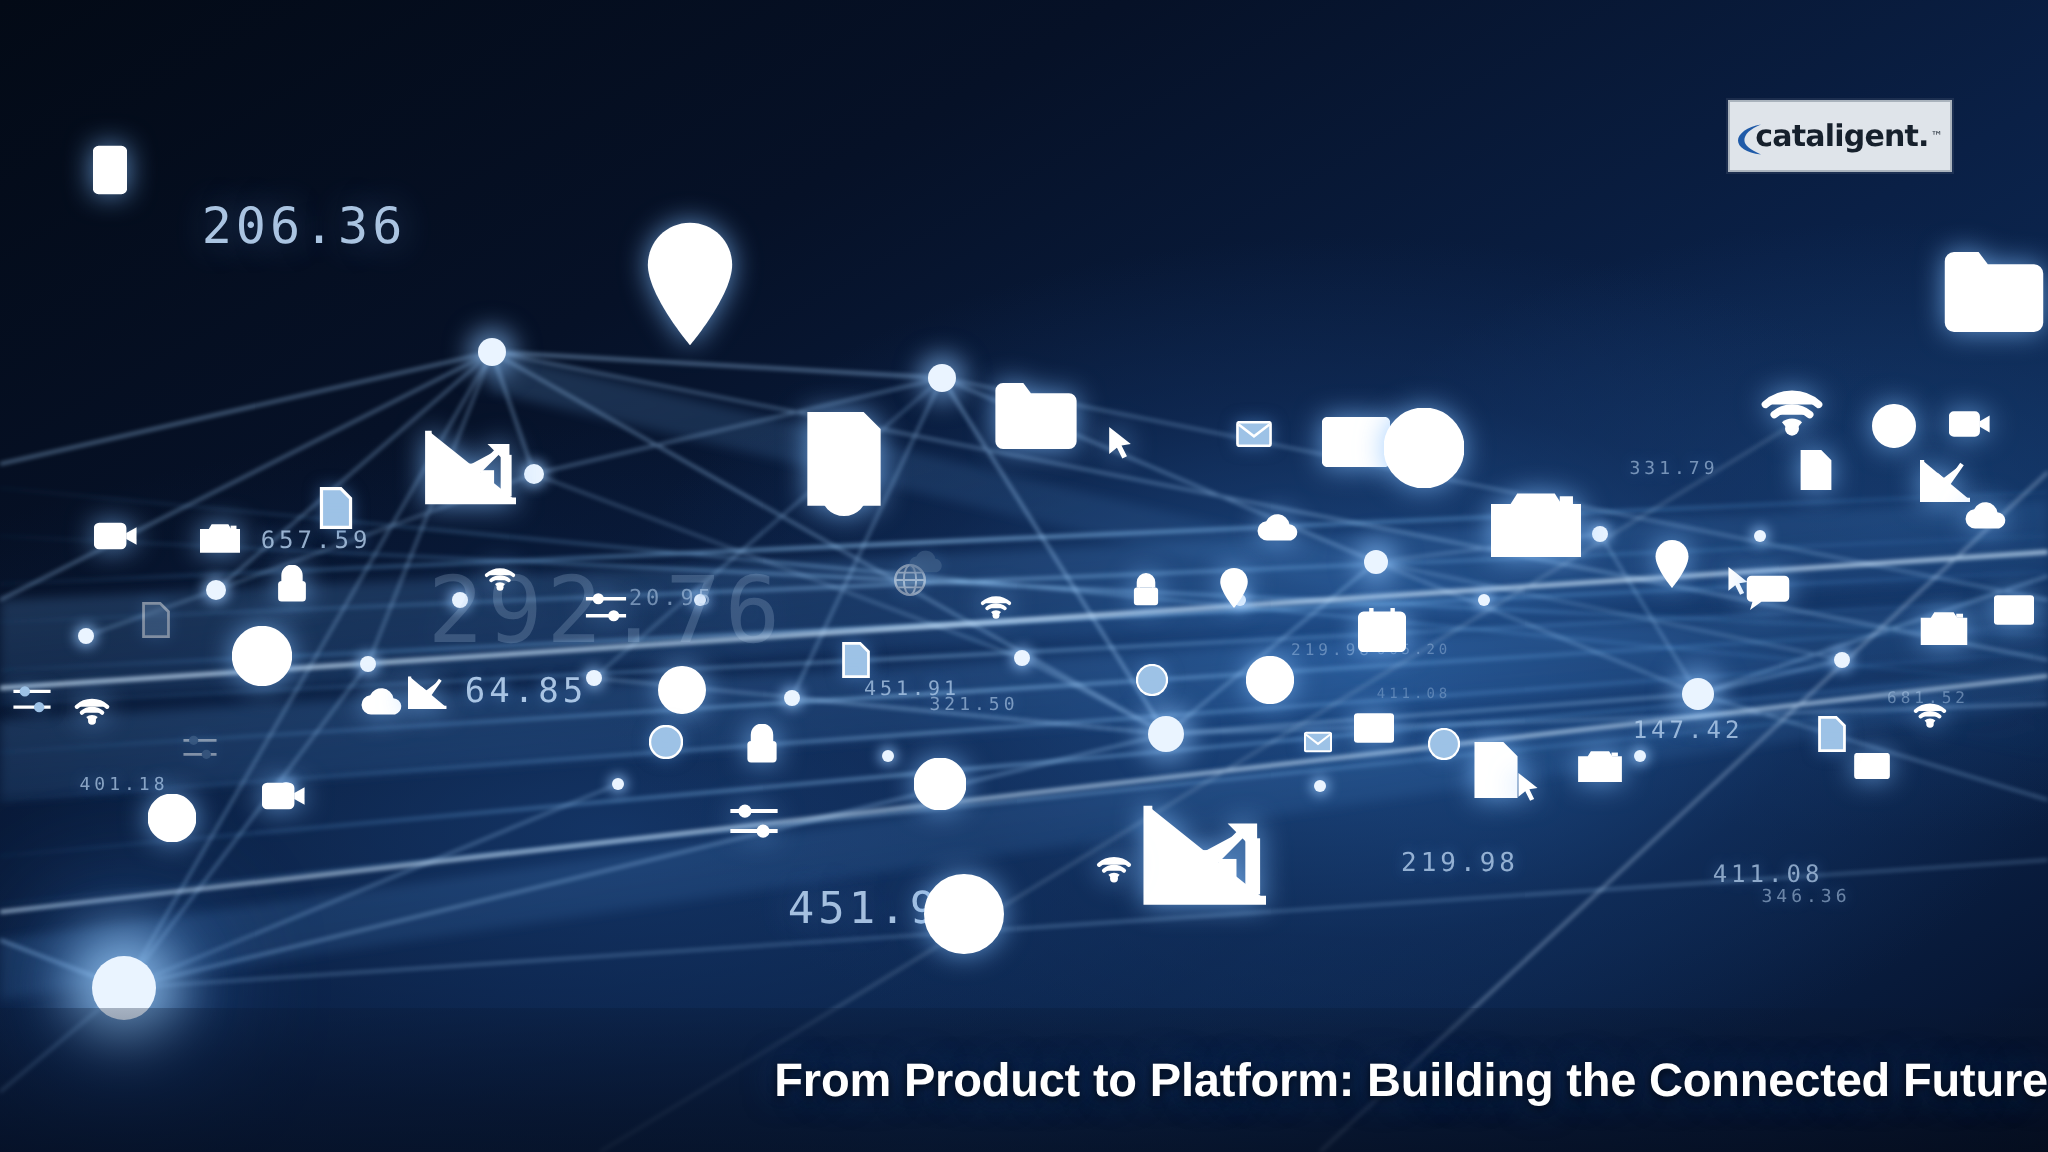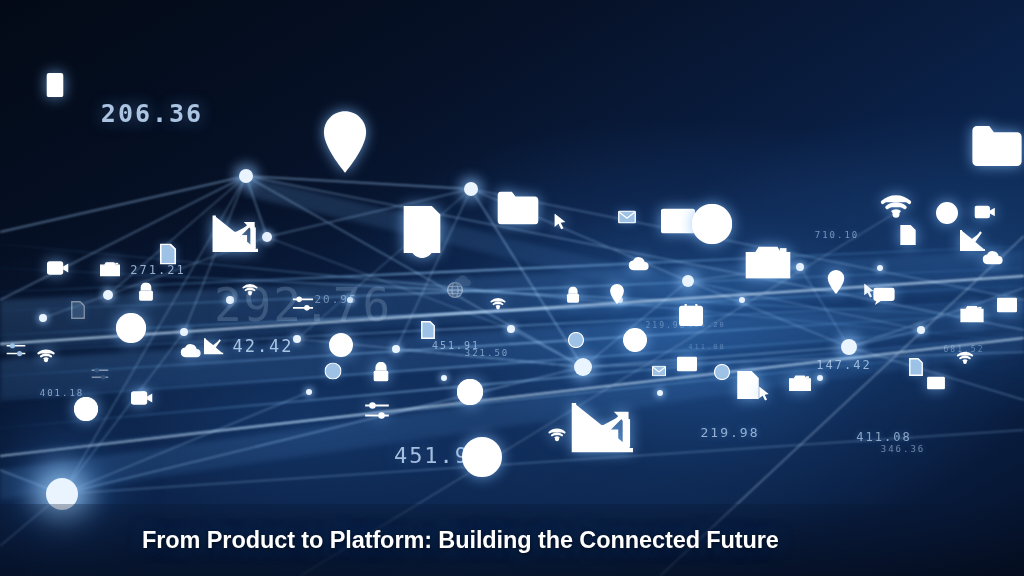--- a/index.html
+++ b/index.html
@@ -47,21 +47,21 @@
   #logo .lw{position:relative;display:flex;align-items:center;
             font-family:"DejaVu Sans","Liberation Sans",sans-serif;}
   #logo .swoosh{position:absolute;left:-1px;top:2px;width:13px;height:17px;}
   #logo .txt{font-size:15px;font-weight:700;color:#16202c;letter-spacing:-.4px;
              padding-left:9px;}
   #logo .tm{font-size:6px;color:#16202c;vertical-align:super;margin-left:1px;}
 
   
   #titlebar{position:absolute;left:0;bottom:0;width:1024px;height:72px;
             background:linear-gradient(180deg,rgba(8,24,52,.30) 0%,rgba(7,20,45,.55) 40%,rgba(5,14,32,.72) 100%);
-            display:flex;align-items:center;}
+            display:flex;align-items:center;justify-content:flex-end;}
   #title{margin-left:142px;color:#ffffff;font-size:23.5px;font-weight:700;
          letter-spacing:-.1px;
          text-shadow:0 1px 5px rgba(0,0,0,.75),0 0 16px rgba(20,60,120,.8);}
 </style>
 </head>
 <body>
 
 <div id="slide">
 
   <svg id="net" viewBox="0 0 1024 576" preserveAspectRatio="none">
@@ -178,34 +178,34 @@
       <div class="node sm" style="left: 742px; top: 300px; width: 6px; height: 6px;"></div>
       <div class="node sm" style="left: 880px; top: 268px; width: 6px; height: 6px;"></div>
       <div class="node sm" style="left: 143px; top: 394px; width: 6px; height: 6px;"></div>
       <div class="node sm" style="left: 309px; top: 392px; width: 6px; height: 6px;"></div>
       <div class="node sm" style="left: 444px; top: 378px; width: 6px; height: 6px;"></div>
       <div class="node sm" style="left: 660px; top: 393px; width: 6px; height: 6px;"></div>
       <div class="node sm" style="left: 820px; top: 378px; width: 6px; height: 6px;"></div>
     </div>
 
   <div class="glow-wrap" id="numbers">
-      <div class="num" style="left: 152px; top: 113px; font-size: 25px; opacity: 0.92; font-weight: 700; text-shadow: rgba(110, 170, 240, 0.5) 0px 0px 18px; text-align: right;">206.36</div>
-      <div class="num" style="left: 158px; top: 270px; font-size: 12px; opacity: 0.8; font-weight: 400; text-shadow: rgba(90, 150, 220, 0.7) 0px 0px 7px;">271.21</div>
+      <div class="num" style="left: 152px; top: 113px; font-size: 25px; opacity: 0.92; font-weight: 400; text-shadow: rgba(110, 170, 240, 0.5) 0px 0px 18px; text-align: right;">206.36</div>
+      <div class="num" style="left: 158px; top: 270px; font-size: 12px; opacity: 0.8; font-weight: 400; text-shadow: rgba(90, 150, 220, 0.7) 0px 0px 7px;">657.59</div>
       <div class="num" style="left: 270px; top: 305px; font-size: 46px; opacity: 0.22; font-weight: 400; text-shadow: rgba(110, 170, 240, 0.5) 0px 0px 18px; margin-left: 33px;">292.76</div>
       <div class="num" style="left: 336px; top: 299px; font-size: 11px; opacity: 0.55; font-weight: 400; text-shadow: rgba(90, 150, 220, 0.7) 0px 0px 7px;">20.95</div>
-      <div class="num" style="left: 263px; top: 346px; font-size: 17px; opacity: 0.9; font-weight: 400; text-shadow: rgba(90, 150, 220, 0.7) 0px 0px 7px;">42.42</div>
+      <div class="num" style="left: 263px; top: 346px; font-size: 17px; opacity: 0.9; font-weight: 400; text-shadow: rgba(90, 150, 220, 0.7) 0px 0px 7px;">64.85</div>
       <div class="num" style="left: 62px; top: 393px; font-size: 9px; opacity: 0.7; font-weight: 400; text-shadow: rgba(90, 150, 220, 0.7) 0px 0px 7px;">401.18</div>
       <div class="num" style="left: 456px; top: 345px; font-size: 10px; opacity: 0.72; font-weight: 400; text-shadow: rgba(90, 150, 220, 0.7) 0px 0px 7px;">451.91</div>
       <div class="num" style="left: 487px; top: 353px; font-size: 9px; opacity: 0.6; font-weight: 400; text-shadow: rgba(90, 150, 220, 0.7) 0px 0px 7px;">321.50</div>
       <div class="num" style="left: 432px; top: 455px; font-size: 22px; opacity: 0.88; font-weight: 400; text-shadow: rgba(110, 170, 240, 0.5) 0px 0px 18px;">451.9</div>
       <div class="num" style="left: 730px; top: 432px; font-size: 13px; opacity: 0.78; font-weight: 400; text-shadow: rgba(90, 150, 220, 0.7) 0px 0px 7px;">219.98</div>
       <div class="num" style="left: 666px; top: 325px; font-size: 8px; opacity: 0.42; font-weight: 400; text-shadow: rgba(90, 150, 220, 0.7) 0px 0px 7px;">219.98</div>
       <div class="num" style="left: 707px; top: 325px; font-size: 7px; opacity: 0.38; font-weight: 400; text-shadow: rgba(90, 150, 220, 0.7) 0px 0px 7px;">665.20</div>
       <div class="num" style="left: 707px; top: 347px; font-size: 7px; opacity: 0.34; font-weight: 400; text-shadow: rgba(90, 150, 220, 0.7) 0px 0px 7px;">411.08</div>
-      <div class="num" style="left: 837px; top: 235px; font-size: 9px; opacity: 0.6; font-weight: 400; text-shadow: rgba(90, 150, 220, 0.7) 0px 0px 7px;">710.10</div>
+      <div class="num" style="left: 837px; top: 235px; font-size: 9px; opacity: 0.6; font-weight: 400; text-shadow: rgba(90, 150, 220, 0.7) 0px 0px 7px;">331.79</div>
       <div class="num" style="left: 844px; top: 365px; font-size: 12px; opacity: 0.78; font-weight: 400; text-shadow: rgba(90, 150, 220, 0.7) 0px 0px 7px;">147.42</div>
       <div class="num" style="left: 944px; top: 349px; font-size: 8px; opacity: 0.45; font-weight: 400; text-shadow: rgba(90, 150, 220, 0.7) 0px 0px 7px; padding-left: 40px;">681.52</div>
       <div class="num" style="left: 884px; top: 437px; font-size: 12px; opacity: 0.72; font-weight: 400; text-shadow: rgba(90, 150, 220, 0.7) 0px 0px 7px;">411.08</div>
       <div class="num" style="left: 903px; top: 449px; font-size: 9px; opacity: 0.55; font-weight: 400; text-shadow: rgba(90, 150, 220, 0.7) 0px 0px 7px;">346.36</div>
     </div>
 
   <div class="glow-wrap" id="icons">
       <div class="ic" style="left: 55px; top: 85px; width: 17px; height: 25px; filter: drop-shadow(rgba(130, 190, 255, 0.75) 0px 0px 7px);">
         <svg viewBox="0 0 24 34">
           <rect x="1" y="1" width="22" height="32" rx="3" fill="none" stroke="#fff" stroke-width="2.2"></rect>
@@ -643,18 +643,27 @@
           <path d="M1.4 13h23.2M3.4 7h19.2M3.4 19h19.2" fill="none" stroke="#fff" stroke-width="1.6"></path>
         </svg>
       </div>
       <div class="ic faint" style="left: 463px; top: 281px; width: 18px; height: 12px; filter: drop-shadow(rgba(90, 150, 220, 0.5) 0px 0px 4px); opacity: 0.45;">
         <svg viewBox="0 0 32 20">
           <path d="M25.5 19H8a7 7 0 01-.6-13.96A9 9 0 0124.3 7.2 6 6 0 0125.5 19z"></path>
         </svg>
       </div>
     </div>
 
+  <div id="logo">
+    <span class="lw">
+      <svg class="swoosh" viewBox="0 0 13 17">
+        <path d="M12.5 1.2 C5.5 2.2 1 6 1 9.2 C1 12.4 5 15.4 12.5 16.2 C6.8 13.8 4.2 11.6 4.2 9.0 C4.2 6.2 7 3.4 12.5 1.2 Z" fill="#1f5aa8"></path>
+      </svg>
+      <span class="txt">cataligent.</span>
+      <span class="tm">™</span>
+    </span>
+  </div>
 
   <div id="titlebar">
     <div id="title">From Product to Platform: Building the Connected Future</div>
   </div>
 
 </div>
 
 </body></html>

